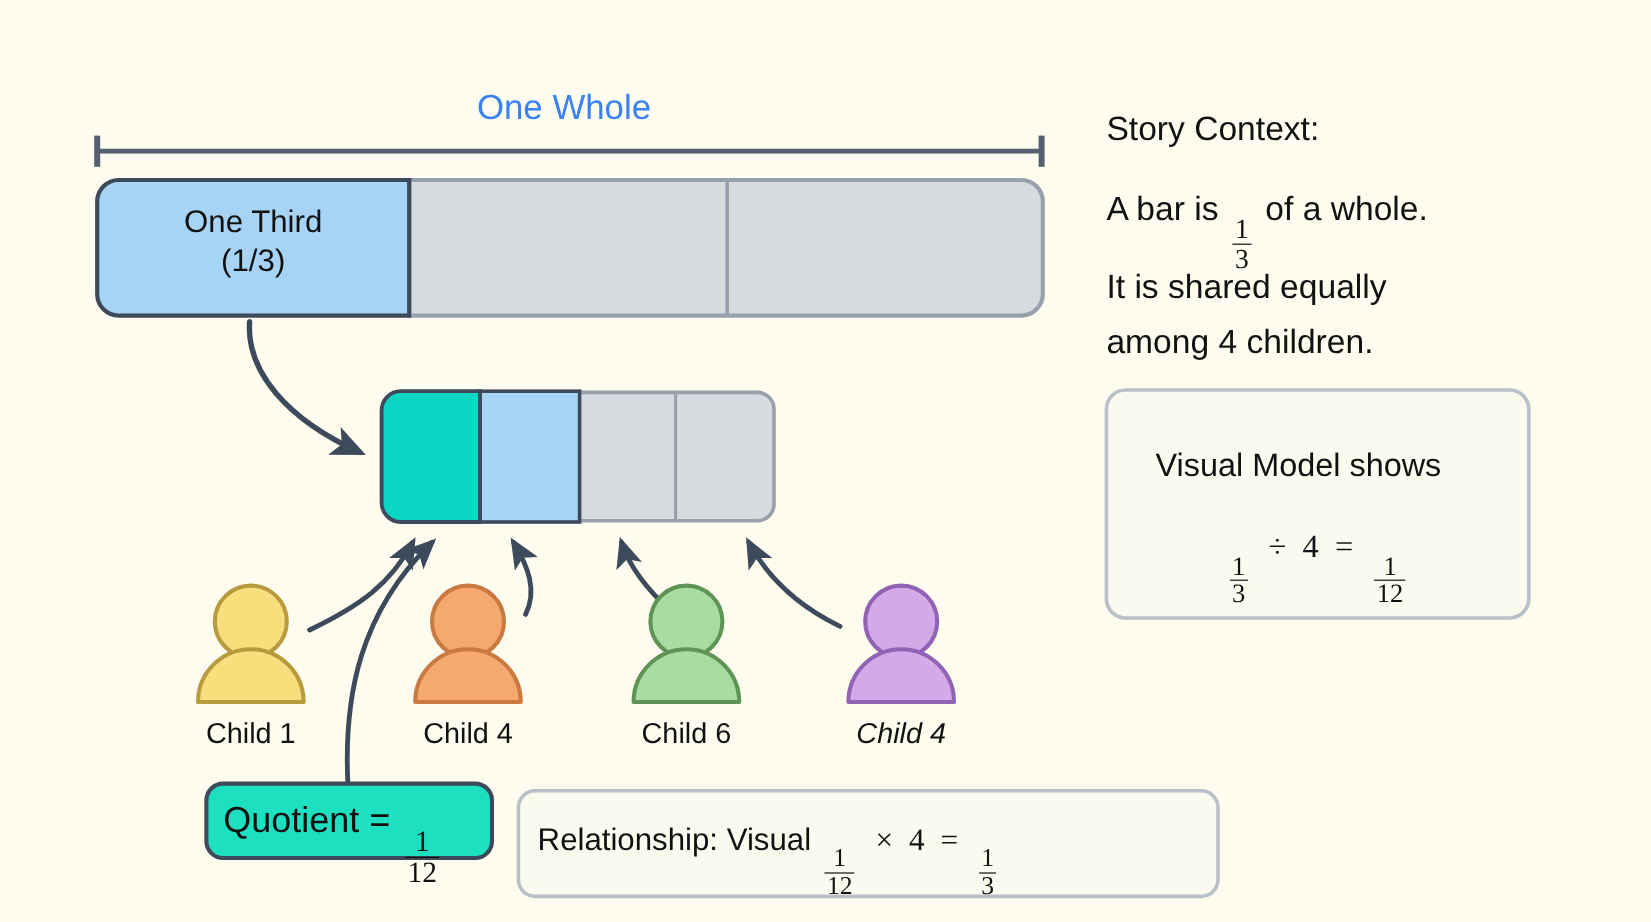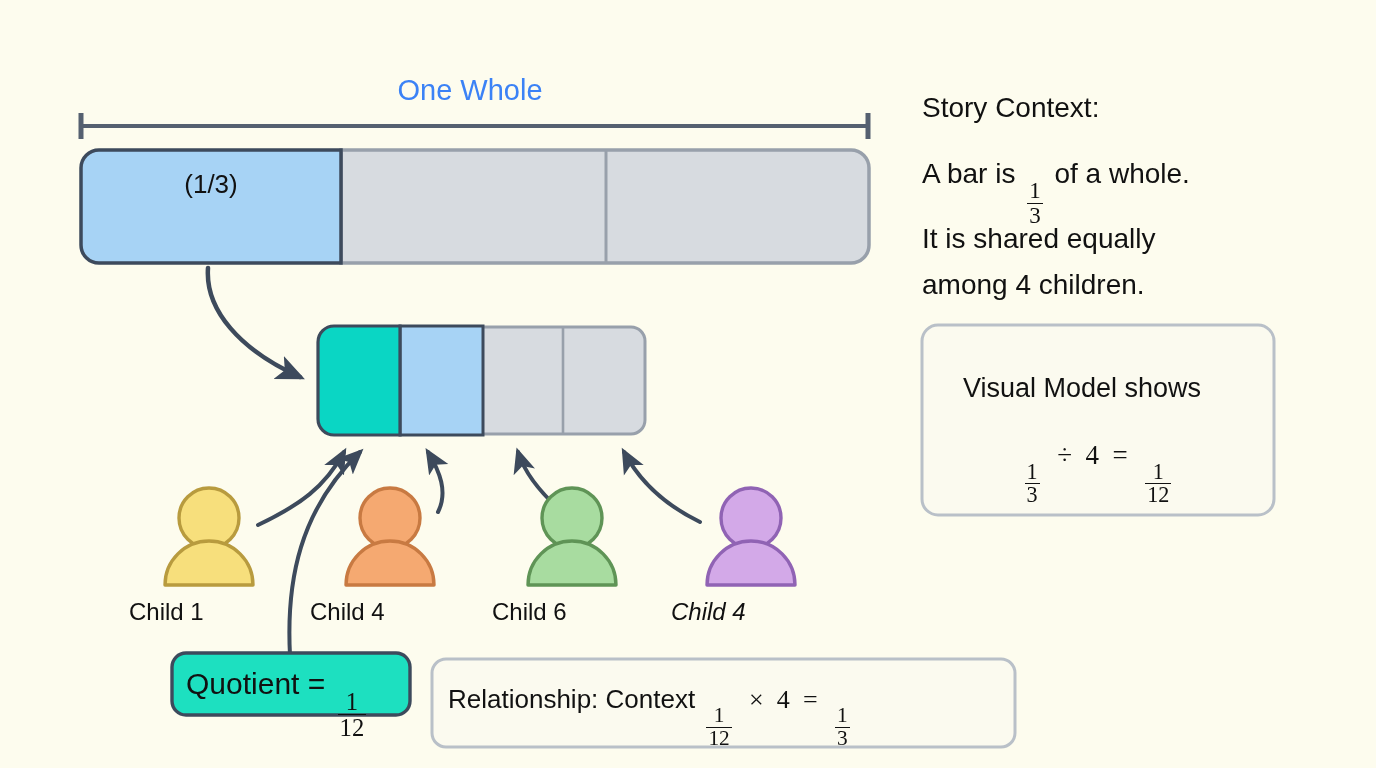--- a/index.html
+++ b/index.html
@@ -21,21 +21,21 @@
 
   .whole-label {
     left: 0; top: 74px; width: 940px;
     text-align: center; font-size: 29px; color: #3b82f6;
   }
   .third-label {
     left: 82px; top: 168px; width: 258px;
     text-align: center; font-size: 26px; line-height: 33px;
     white-space: normal;
   }
-  .child-cap { font-size: 24px; text-align: left; width: 160px; }
+  .child-cap { font-size: 24px; text-align: center; width: 160px; }
 
   
   .story-title { left: 922px; top: 92px; font-size: 28px; }
   .story-l1 { left: 922px; top: 158px; font-size: 28px; }
   .story-l2 { left: 922px; top: 223px; font-size: 28px; }
   .story-l3 { left: 922px; top: 269px; font-size: 28px; }
 
   .vm-title { left: 922px; top: 373px; width: 320px; text-align: center; font-size: 27px; }
   .vm-eq { left: 922px; top: 440px; width: 352px; text-align: center; font-size: 27px; }
 
@@ -121,20 +121,21 @@
     <rect x="172" y="653" width="238" height="62" rx="14" fill="#1de0c0" stroke="#3d4a5c" stroke-width="3.4"></rect>
 
     <rect x="432" y="659" width="583" height="88" rx="14" fill="#fbfaef" stroke="#b9c0c8" stroke-width="3"></rect>
 
     <rect x="922" y="325" width="352" height="190" rx="16" fill="#fbfaef" stroke="#b9c0c8" stroke-width="3"></rect>
   </svg>
 
   <div class="tx whole-label">One Whole</div>
 
   <div class="tx third-label">
+    <div>One Third</div>
     <div>(1/3)</div>
   </div>
 
   <div class="tx child-cap" style="left:129px; top:598px;">Child 1</div>
   <div class="tx child-cap" style="left:310px; top:598px;">Child 4</div>
   <div class="tx child-cap" style="left:492px; top:598px;">Child 6</div>
   <div class="tx child-cap" style="left:671px; top:598px;font-style:italic;">Child 4</div>
 
   <div class="tx story-title">Story Context:</div>
 
@@ -168,21 +169,21 @@
 
   <div class="tx quotient-text">
     <span>Quotient =</span>
     <span class="frac">
       <span class="num">1</span>
       <span class="den">12</span>
     </span>
   </div>
 
   <div class="tx rel-text">
-    <span>Relationship: Context</span>
+    <span>Relationship: Visual</span>
     <span class="frac big">
       <span class="num">1</span>
       <span class="den">12</span>
     </span>
     <span class="op">×</span>
     <span class="serifnum">4</span>
     <span class="op">=</span>
     <span class="frac big">
       <span class="num">1</span>
       <span class="den">3</span>

